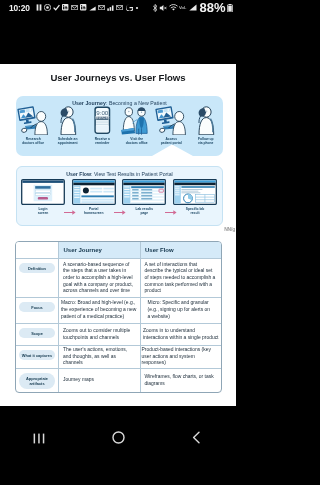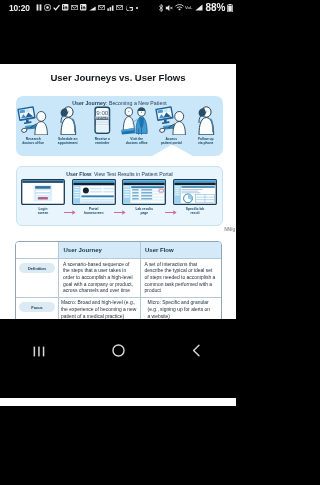--- a/index.html
+++ b/index.html
@@ -1,28 +1,28 @@
 <!DOCTYPE html>
 <html><head>
 <meta charset="utf-8">
 <style>
   * { box-sizing: border-box; margin:0; padding:0; }
   html,body { width:236px; height:485px; overflow:hidden; background:#000; }
   body { font-family:"Liberation Sans", sans-serif; }
-  .phone { position:relative; width:236px; height:398px; background:#000; }
+  .phone { position:relative; width:236px; height:485px; background:#000; }
 
   
   .statusbar { position:absolute; left:0; top:0; width:236px; height:15px;
      display:flex; align-items:center; color:#e9e9e9; font-size:8px; }
   .sb-time { margin-left:9px; font-weight:bold; letter-spacing:-0.1px; font-size:8.4px; color:#f2f2f2;}
   .sb-icons { display:flex; align-items:center; gap:2.2px; margin-left:6px; }
   .sb-icons svg { display:block; }
   .sb-right { margin-left:auto; display:flex; align-items:center; gap:1.5px; margin-right:3px; }
   .sb-right svg { display:block; }
-  .sb-batt { font-size:10px; font-weight:bold; color:#f2f2f2; margin-left:1px;}
+  .sb-batt { font-size:13px; font-weight:bold; color:#f2f2f2; margin-left:1px;}
 
   
   .content { position:absolute; left:0; top:64px; width:236px; height:342px; background:#fff; }
 
   .title { text-align:center; font-size:9.6px; font-weight:bold; color:#16191c; padding-top:8px; letter-spacing:-0.05px;}
 
   
   .jcard { position:absolute; left:16px; top:32px; width:207px; height:60px;
      background:#c9e7f9; border-radius:7px 7px 7px 7px;
      clip-path: polygon(0 0, 100% 0, 100% 100%, 85.5% 100%, 75.4% 81%, 65.7% 100%, 0 100%); }

